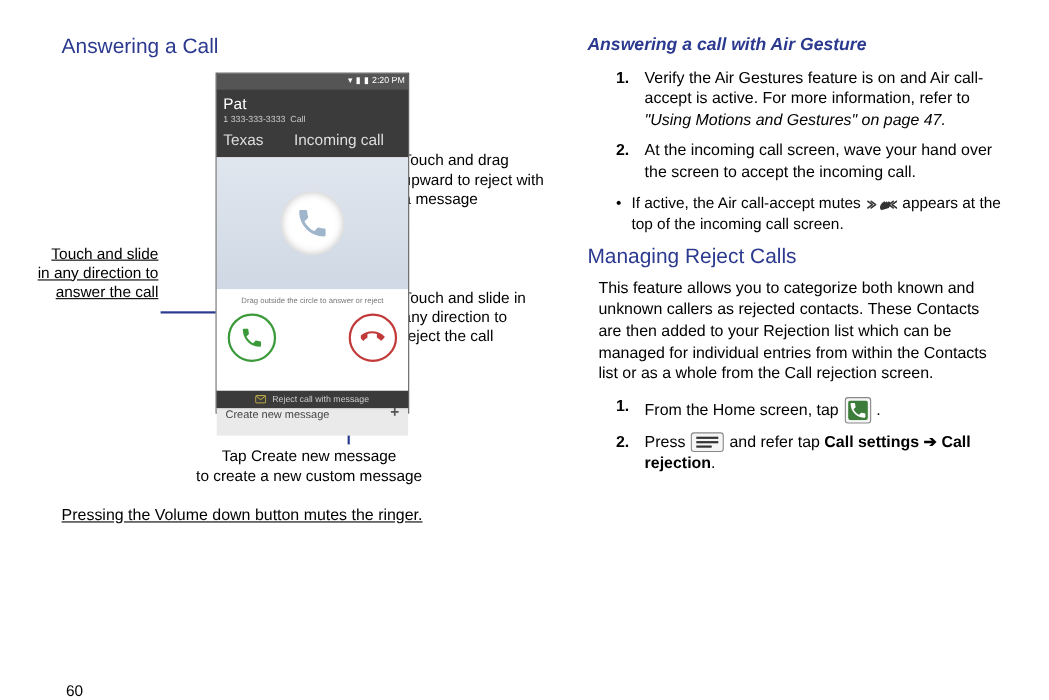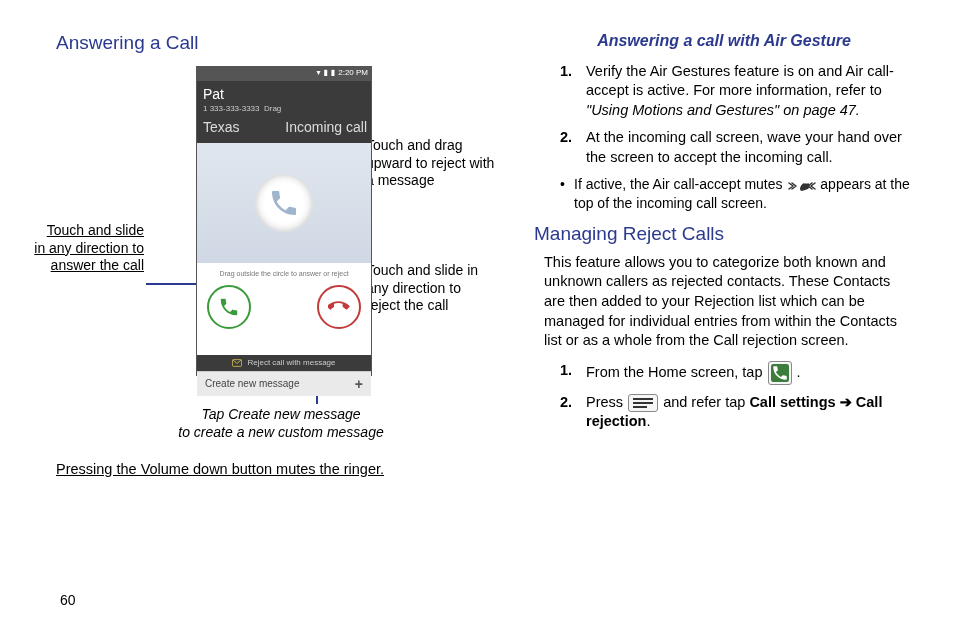--- a/index.html
+++ b/index.html
@@ -24,33 +24,32 @@
     font-size: 19px;
     margin-bottom: 6px;
     font-family: Arial, Helvetica, sans-serif;
   }
   .h2-it {
     color: #2b3a8f;
     font-style: italic;
     font-weight: 900;
     font-size: 16px;
     margin-bottom: 6px;
-    text-align: center;
   }
   .para { margin-left: 10px; margin-bottom: 8px; }
   .para2 { margin-left: 10px; margin-bottom: 10px; }
   .ol { list-style: none; }
   .ol-item { display: flex; margin-left: 26px; margin-bottom: 8px; }
   .ol-num { font-weight: 700; min-width: 26px; }
   .ol-body { flex: 1; }
   .bullet { display: flex; margin-left: 26px; margin-bottom: 8px; font-size: 14px; }
   .bullet .dot { min-width: 14px; }
   .it { font-style: italic; }
   .b { font-weight: 700; text-align: center; }
-  .pagenum { position: absolute; bottom: 28px; left: 60px; font-size: 14px; }
+  .pagenum { position: absolute; bottom: 0; left: 60px; font-size: 14px; }
   .arrow-r { font-weight: 700; }
 
   
   .figure {
     position: relative;
     width: 440px;
     height: 392px;
     margin: 6px 0 6px 0px;
     font-size: 14px;
   }
@@ -61,21 +60,21 @@
     border: 1px solid #555;
     background: #f2f2f2;
   }
   .statusbar {
     height: 14px; background: #555; color: #fff;
     font-size: 8px; display: flex; justify-content: flex-end; align-items: center;
     padding: 0 3px; gap: 3px;
     position: relative;
   }
   .callerbar {
-    background: #3b3b3b; color: #fff; padding: 4px 4px 6px 6px;
+    background: #3b3b3b; color: #fff; padding: 4px 22px 6px 6px;
   }
   .caller-name { font-size: 14px; font-weight: 400; }
   .caller-num { font-size: 8px; color: #ccc; }
   .callerrow2 {
     display: flex; justify-content: space-between;
     font-size: 14px; color: #ddd; margin-top: 4px;
   }
   .photo {
     height: 120px;
     background: linear-gradient(#e0e6ee, #cfd8e4);
@@ -106,34 +105,34 @@
   }
   .circle.green { border-color: #3a9a3a; }
   .circle.red { border-color: #c23a3a; }
   .rejectbar {
     background: #3b3b3b; color: #ccc; font-size: 8px;
     height: 16px; display: flex; align-items: center; justify-content: center;
     gap: 5px;
   }
   .newmsg {
     background: #eaeaea; height: 20px;
-    display: flex; align-items: center; justify-content: space-between;
+    display: flex; align-items: flex-end; justify-content: space-between;
     padding: 12px 8px; font-size: 10px; color: #444;
     border-top: 1px solid #ccc;
   }
   .plus { font-size: 14px; font-weight: 700; color: #555; }
 
   .callout {
     position: absolute;
     font-size: 14px;
     line-height: 1.28;
   }
   .co-left { text-align: right; text-decoration: underline; }
   .co-right { text-align: left; }
-  .co-bottom { text-align: center; font-style: italic; }
+  .co-bottom { text-align: center; }
 
   
   .lineH { position: absolute; height: 2px; background: #2b3a8f; }
   .lineV { position: absolute; width: 2px; background: #2b3a8f; }
 
   
   .iconbox {
     display: inline-block; vertical-align: middle;
     border: 1px solid #888; border-radius: 3px;
     padding: 2px;
@@ -175,21 +174,21 @@
       <div class="phone">
         <div class="statusbar">
           <span>▾</span>
           <span>▮</span>
           <span>▮</span>
           <span>2:20 PM</span>
         </div>
         <div class="callerbar">
           <div class="caller-name">Pat</div>
           <div class="caller-num">
-            <span>1 333-333-3333</span>&nbsp;&nbsp;<span>Drag</span>
+            <span>1 333-333-3333</span>&nbsp;&nbsp;<span>Call</span>
           </div>
           <div class="callerrow2">
             <span>Texas</span>
             <span>Incoming call</span>
           </div>
         </div>
         <div class="photo">
           <div class="photo-handset">
             <svg width="32" height="32" viewBox="0 0 24 24">
                 <path fill="#9fb5cc" d="M6.6 10.8c1.4 2.8 3.8 5.2 6.6 6.6l2.2-2.2c.3-.3.7-.4 1-.3 1.1.4 2.3.6 3.6.6.6 0 1 .4 1 1V20c0 .6-.4 1-1 1C10.6 21 3 13.4 3 4c0-.6.4-1 1-1h3.5c.6 0 1 .4 1 1 0 1.2.2 2.4.6 3.6.1.4 0 .8-.3 1l-2.2 2.2z"></path>

